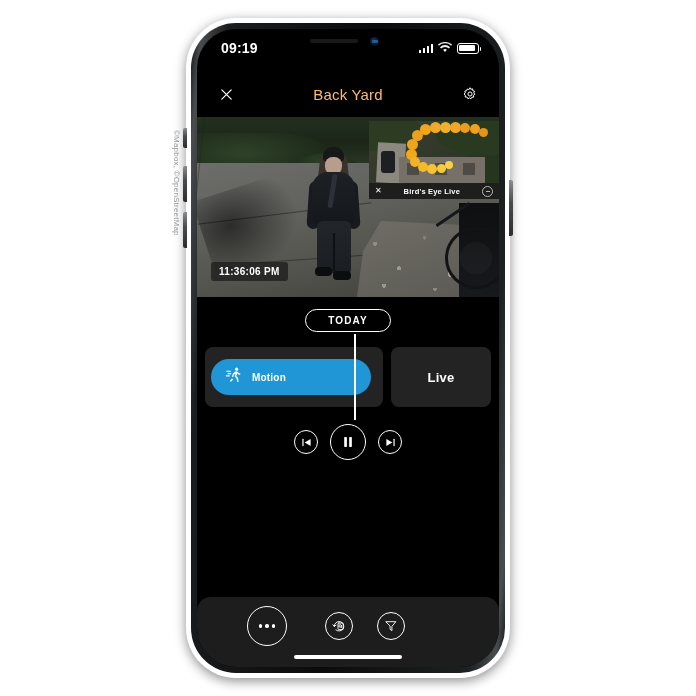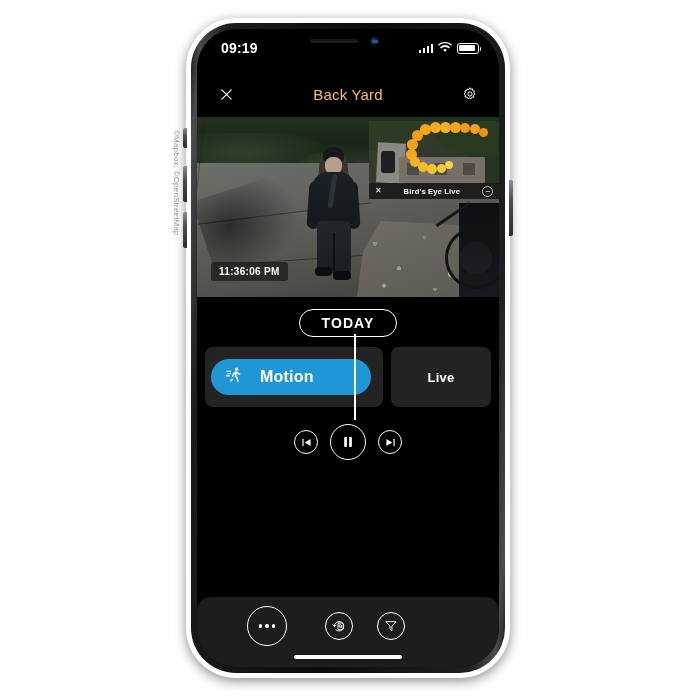--- a/index.html
+++ b/index.html
@@ -338,21 +338,21 @@
   #today-row {
     position:absolute; left:0; top:280px; width:100%;
     display:flex; justify-content:center;
     z-index: 12;
   }
   #today-pill {
     border:1.6px solid #fff;
     border-radius: 14px;
     padding: 5px 22px;
     color:#fff;
-    font-size: 14px;
+    font-size: 10px;
     font-weight: bold;
     letter-spacing: 1.1px;
     background:#000;
     cursor:pointer;
   }
 
   
   #timeline {
     position:absolute; left:0; top:318px;
     width:100%; height:60px;
@@ -378,21 +378,21 @@
     border-radius: 18px;
     height: 36px;
     width: 160px;
     display:flex;
     align-items:center;
     gap: 9px;
     padding-left: 14px;
     box-sizing:border-box;
     cursor:pointer;
   }
-  #motion-label { color:#fff; font-size:16px; font-weight:bold; letter-spacing:.2px;margin-left:8px;}
+  #motion-label { color:#fff; font-size:10px; font-weight:bold; letter-spacing:.2px;}
   #live-label   { color:#fff; font-size:13px; font-weight:bold; letter-spacing:.2px;}
   #playhead {
     position:absolute;
     left: 157px;
     top: 305px;
     width: 2px;
     height: 86px;
     background:#fff;
     z-index: 14;
   }

